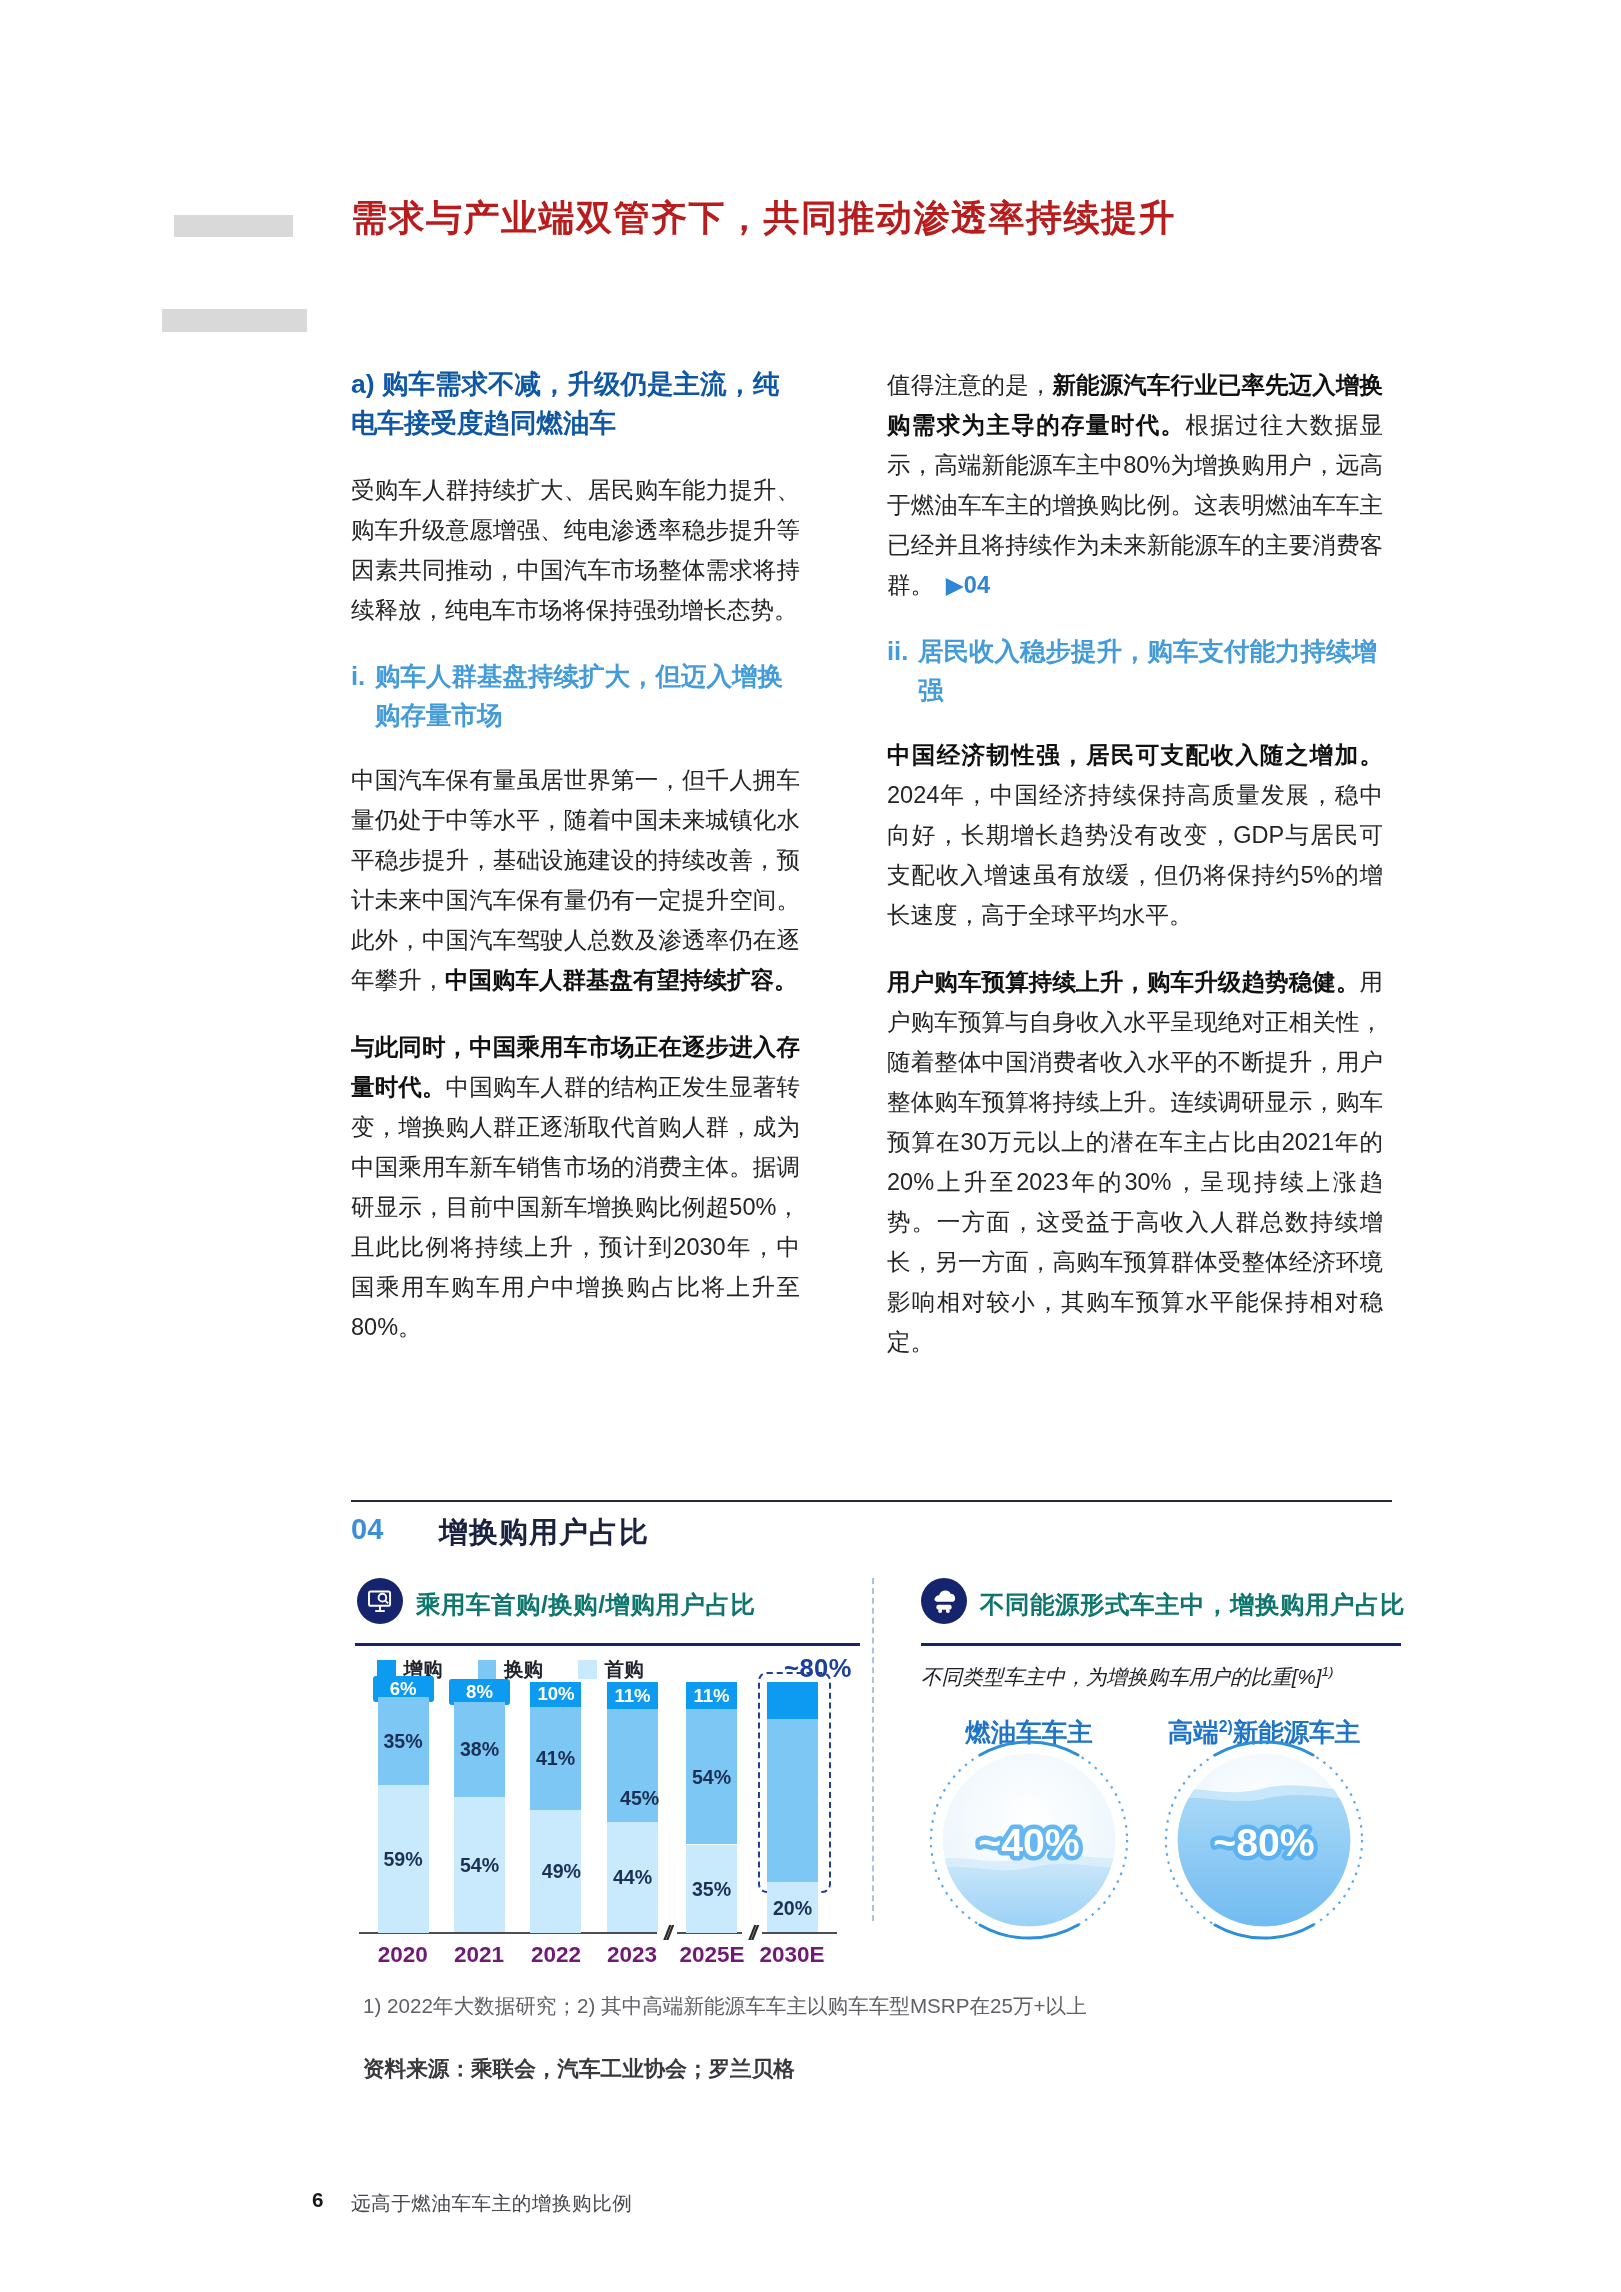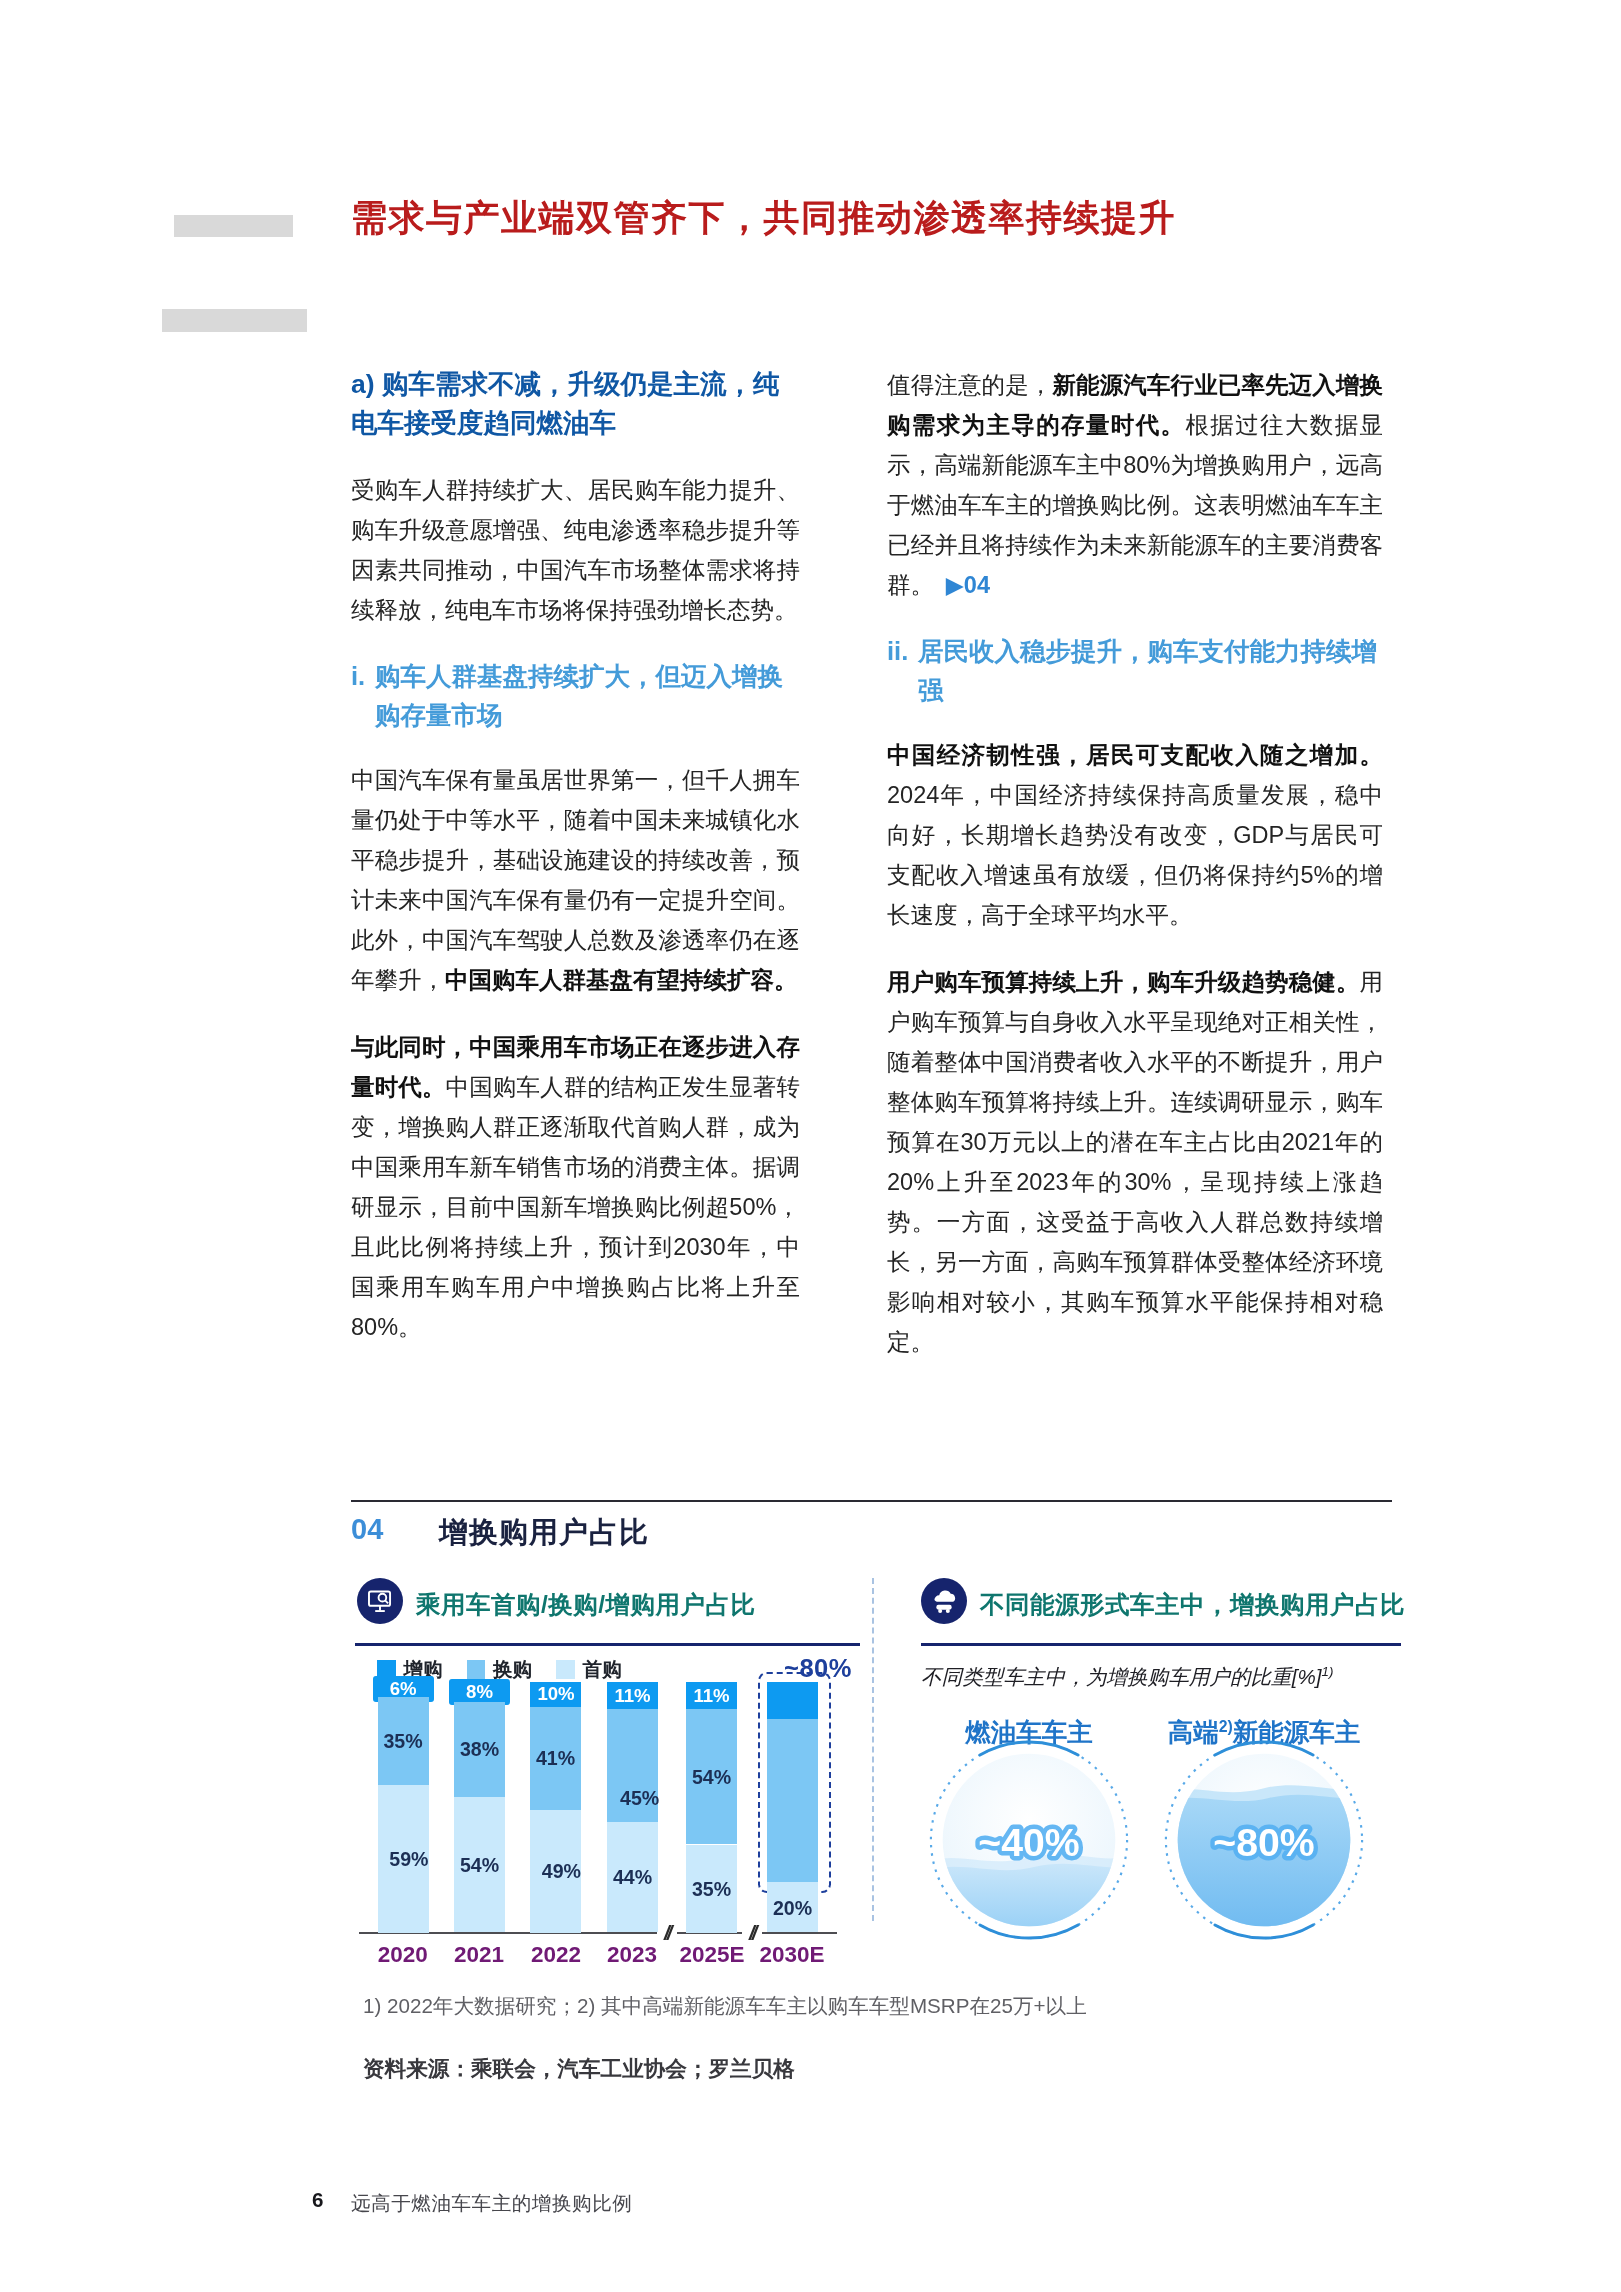--- a/index.html
+++ b/index.html
@@ -30,21 +30,21 @@
   .fig-rule{position:absolute;left:351px;top:1500px;width:1041px;height:2px;background:#2a2a33;}
   .fig-num{position:absolute;left:351px;top:1513px;font-size:29px;font-weight:800;color:#3c8ed8;}
   .fig-title{position:absolute;left:439px;top:1513px;font-size:29px;font-weight:800;color:#1a2240;letter-spacing:1px;}
 
   .panel-icon{position:absolute;width:46px;height:46px;}
   .panel-title{position:absolute;font-size:24.5px;font-weight:800;color:#0f766e;letter-spacing:0.5px;}
   .panel-underline{position:absolute;top:1643px;height:2.9px;background:#16246d;}
   .ul-left{left:355px;width:505px;}
   .ul-right{left:921px;width:480px;}
 
-  .legend{position:absolute;left:377px;top:1656px;display:flex;gap:24px;align-items:center;}
+  .legend{position:absolute;left:377px;top:1656px;display:flex;gap:35px;align-items:center;}
   .legend .item{display:flex;align-items:center;gap:7.8px;font-size:19.6px;color:#20242c;font-weight:600;}
   .legend .sw{width:18.6px;height:18.6px;display:inline-block;}
 
   .plot{position:absolute;left:355px;top:1666px;width:505px;height:323px;}
   .axis{position:absolute;left:3.9px;top:266px;width:478px;height:2px;background:#4d4d52;}
   .bar-seg{position:absolute;}
   .seg-label{position:absolute;transform:translateY(-50%);text-align:center;
     font-size:19.6px;font-weight:700;color:#1c2f55;}
   .seg-label.top{color:#fff;font-size:18.6px;}
   .seg-label.badge{border-radius:2.9px;padding:2px 0;}
@@ -141,21 +141,21 @@
     <div class="axis"></div>
     <div class="dash-box"></div>
     <div class="dash-label">~80%</div>
     <span class="brk" style="left:302px;">//</span>
     <span class="brk" style="left:387px;">//</span>
   <div class="bar-seg" style="left: 22.5px; top: 15.7px; width: 51px; height: 15px; background: rgb(13, 154, 241);"></div>
       <div class="seg-label top badge" style="top: 23px; background: rgb(13, 154, 241); left: 17.6px; width: 61px;">6%</div>
       <div class="bar-seg" style="left: 22.5px; top: 31px; width: 51px; height: 88px; background: rgb(124, 199, 244);"></div>
       <div class="seg-label" style="top: 75px; left: 22.5px; width: 51px;">35%</div>
       <div class="bar-seg" style="left: 22.5px; top: 119px; width: 51px; height: 148px; background: rgb(201, 233, 252);"></div>
-      <div class="seg-label" style="top: 193px; left: 22.5px; width: 51px; text-align: right;">59%</div>
+      <div class="seg-label" style="top: 193px; left: 22.5px; width: 51px;">59%</div>
       <div class="x-label" style="left: 8.8px;">2020</div>
       <div class="bar-seg" style="left: 99px; top: 15.7px; width: 51px; height: 20px; background: rgb(13, 154, 241);"></div>
       <div class="seg-label top badge" style="top: 26px; background: rgb(13, 154, 241); left: 94px; width: 61px;">8%</div>
       <div class="bar-seg" style="left: 99px; top: 36px; width: 51px; height: 95px; background: rgb(124, 199, 244);"></div>
       <div class="seg-label" style="top: 83px; left: 99px; width: 51px;">38%</div>
       <div class="bar-seg" style="left: 99px; top: 131px; width: 51px; height: 135px; background: rgb(201, 233, 252);"></div>
       <div class="seg-label" style="top: 199px; left: 99px; width: 51px;">54%</div>
       <div class="x-label" style="left: 85px;">2021</div>
       <div class="bar-seg" style="left: 175px; top: 15.7px; width: 51px; height: 25px; background: rgb(13, 154, 241);"></div>
       <div class="seg-label top" style="top: 28px; left: 175px; width: 52px; text-align: center;">10%</div>

